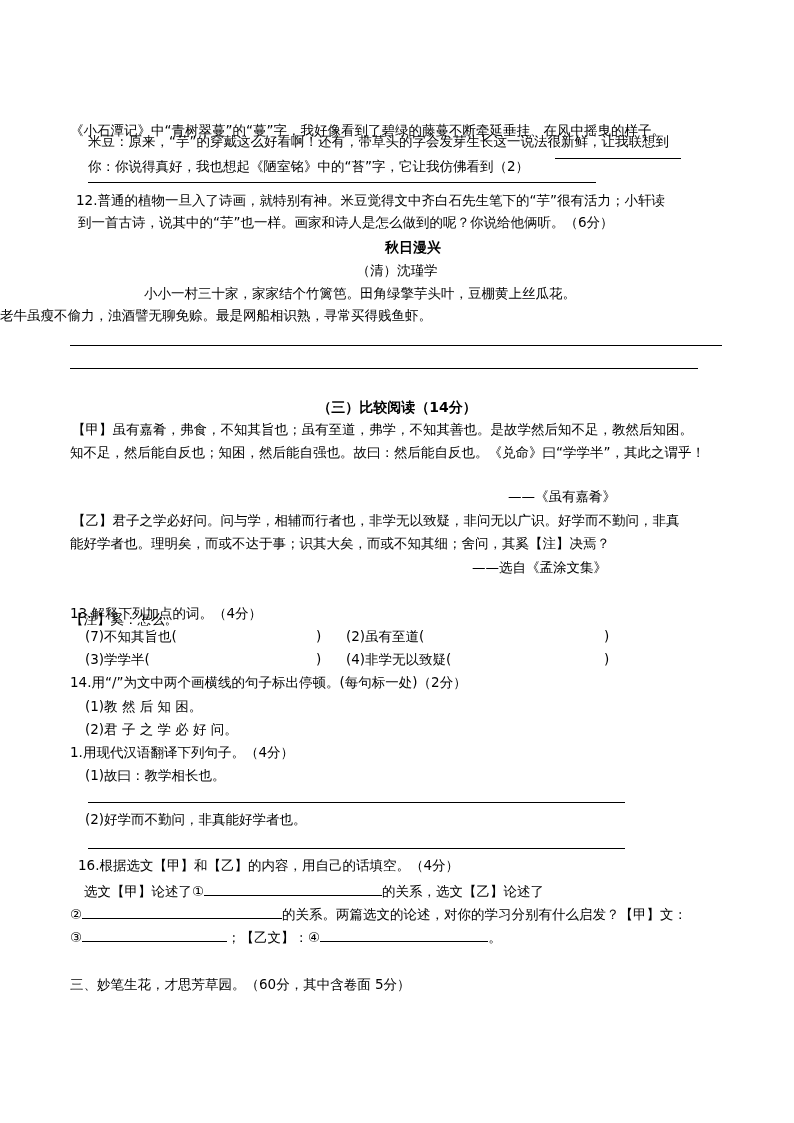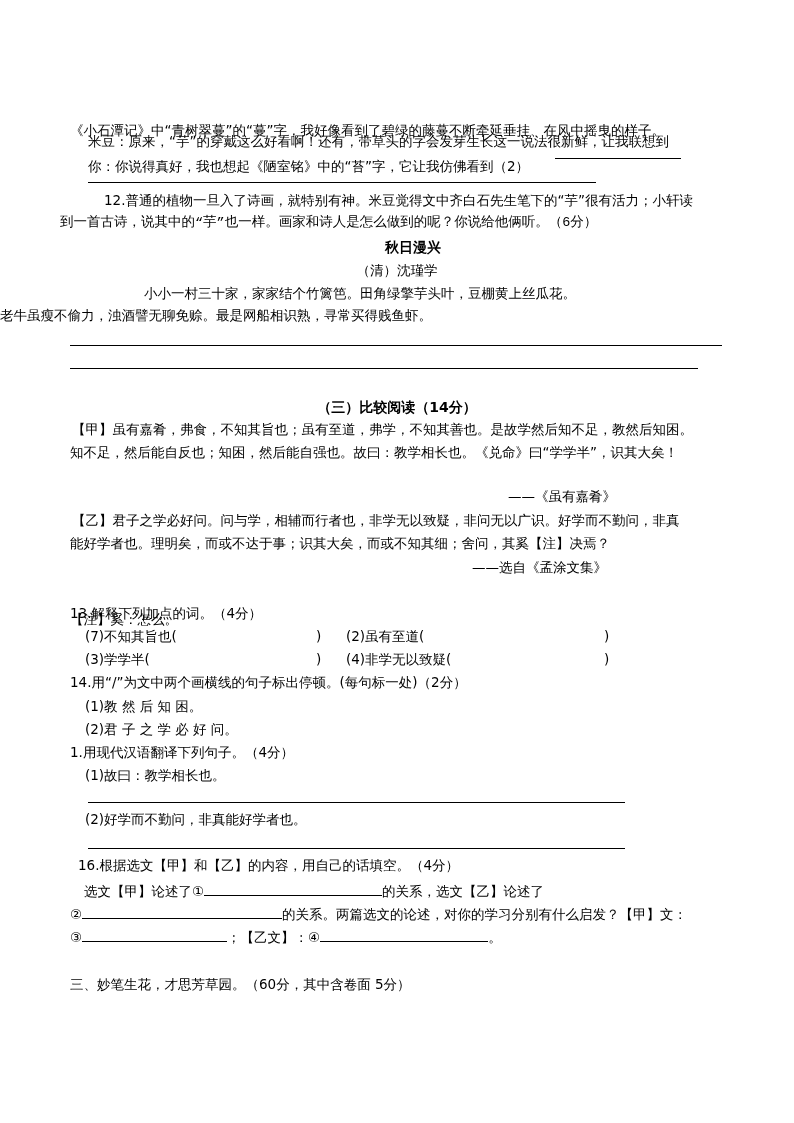--- a/index.html
+++ b/index.html
@@ -17,33 +17,33 @@
 <body>
 
 <div class="abs" style="left:88px;top:99px;margin-top:36px;">米豆：原来，“芋”的穿戴这么好看啊！还有，带草头的字会发芽生长这一说法很新鲜，让我联想到</div>
 <div class="abs" style="left:70px;top:124px;">《小石潭记》中“青树翠蔓”的“蔓”字，我好像看到了碧绿的藤蔓不断牵延垂挂、在风中摇曳的样子。</div>
 <div class="abs" style="left:88px;top:147px;margin-top:13px;">
   <span>你：你说得真好，我也想起《陋室铭》中的“苔”字，它让我仿佛看到（2）</span>
 </div>
 <div class="hline" style="left:555px;top:158px;width:126px;"></div>
 <div class="hline" style="left:88px;top:182px;width:508px;"></div>
 
-<div class="abs" style="left:104px;top:194px;">12.普通的植物一旦入了诗画，就特别有神。米豆觉得文中齐白石先生笔下的“芋”很有活力；小轩读</div>
-<div class="abs" style="left:60px;top:216px;font-family:Liberation Mono, monospace;">到一首古诗，说其中的“芋”也一样。画家和诗人是怎么做到的呢？你说给他俩听。（6分）</div>
+<div class="abs" style="left:76px;top:194px;">12.普通的植物一旦入了诗画，就特别有神。米豆觉得文中齐白石先生笔下的“芋”很有活力；小轩读</div>
+<div class="abs" style="left:78px;top:216px;">到一首古诗，说其中的“芋”也一样。画家和诗人是怎么做到的呢？你说给他俩听。（6分）</div>
 
 <div class="abs title" style="left:16px;width:794px;top:240px;text-align:center;">秋日漫兴</div>
 <div class="abs" style="left:0;width:794px;top:264px;text-align:center;">（清）沈瑾学</div>
 <div class="abs" style="left:0;width:720px;top:287px;text-align:center;">小小一村三十家，家家结个竹篱笆。田角绿擎芋头叶，豆棚黄上丝瓜花。</div>
 <div class="abs" style="left:0;width:794px;top:309px;">老牛虽瘦不偷力，浊酒譬无聊免赊。最是网船相识熟，寻常买得贱鱼虾。</div>
 <div class="hline" style="left:70px;top:345px;width:652px;"></div>
 <div class="hline" style="left:70px;top:368px;width:628px;"></div>
 
 <div class="abs title" style="left:0;width:794px;top:400px;text-align:center;">（三）比较阅读（14分）</div>
 <div class="abs" style="left:72px;top:423px;">【甲】虽有嘉肴，弗食，不知其旨也；虽有至道，弗学，不知其善也。是故学然后知不足，教然后知困。</div>
-<div class="abs" style="left:70px;top:446px;">知不足，然后能自反也；知困，然后能自强也。故曰：教学相长也。《兑命》曰“学学半”，识其大矣！</div>
+<div class="abs" style="left:70px;top:446px;">知不足，然后能自反也；知困，然后能自强也。故曰：然后能自反也。《兑命》曰“学学半”，其此之谓乎！</div>
 <div class="abs" style="left:508px;top:490px;">——《虽有嘉肴》</div>
 <div class="abs" style="left:72px;top:514px;">【乙】君子之学必好问。问与学，相辅而行者也，非学无以致疑，非问无以广识。好学而不勤问，非真</div>
 <div class="abs" style="left:70px;top:537px;">能好学者也。理明矣，而或不达于事；识其大矣，而或不知其细；舍问，其奚【注】决焉？</div>
 <div class="abs" style="left:472px;top:561px;">——选自《孟涂文集》</div>
 <div class="abs" style="left:70px;top:585px;margin-top:28px;">【注】奚：怎么。</div>
 
 <div class="abs" style="left:70px;top:607px;">13.解释下列加点的词。（4分）</div>
 <div class="abs" style="left:85px;top:630px;">(7)不知其旨也(</div>
 <div class="abs" style="left:316px;top:630px;">)</div>
 <div class="abs" style="left:346px;top:630px;">(2)虽有至道(</div>

